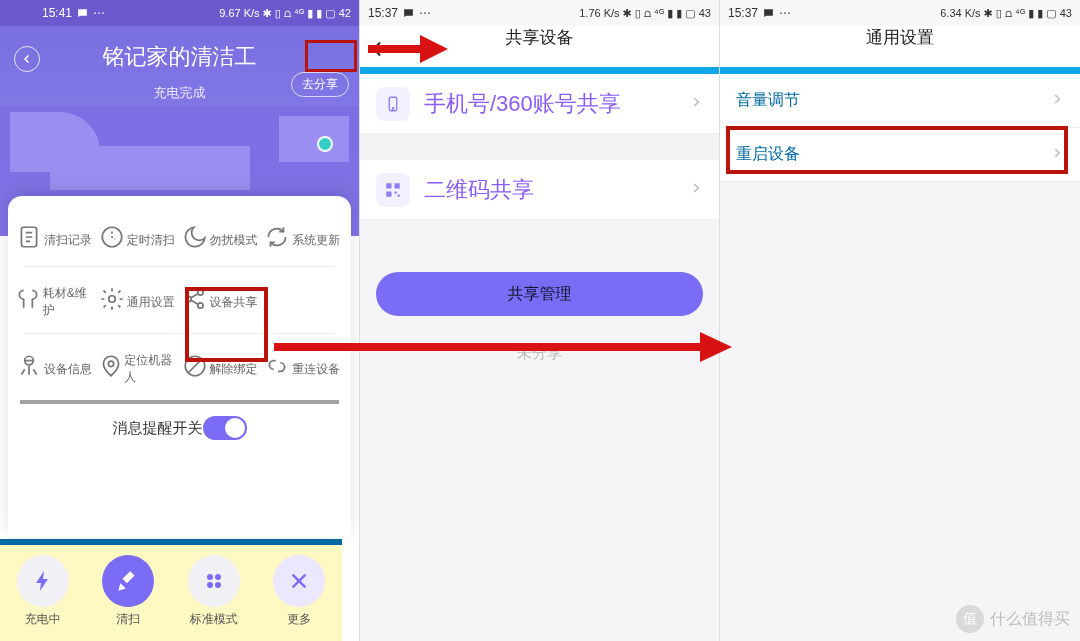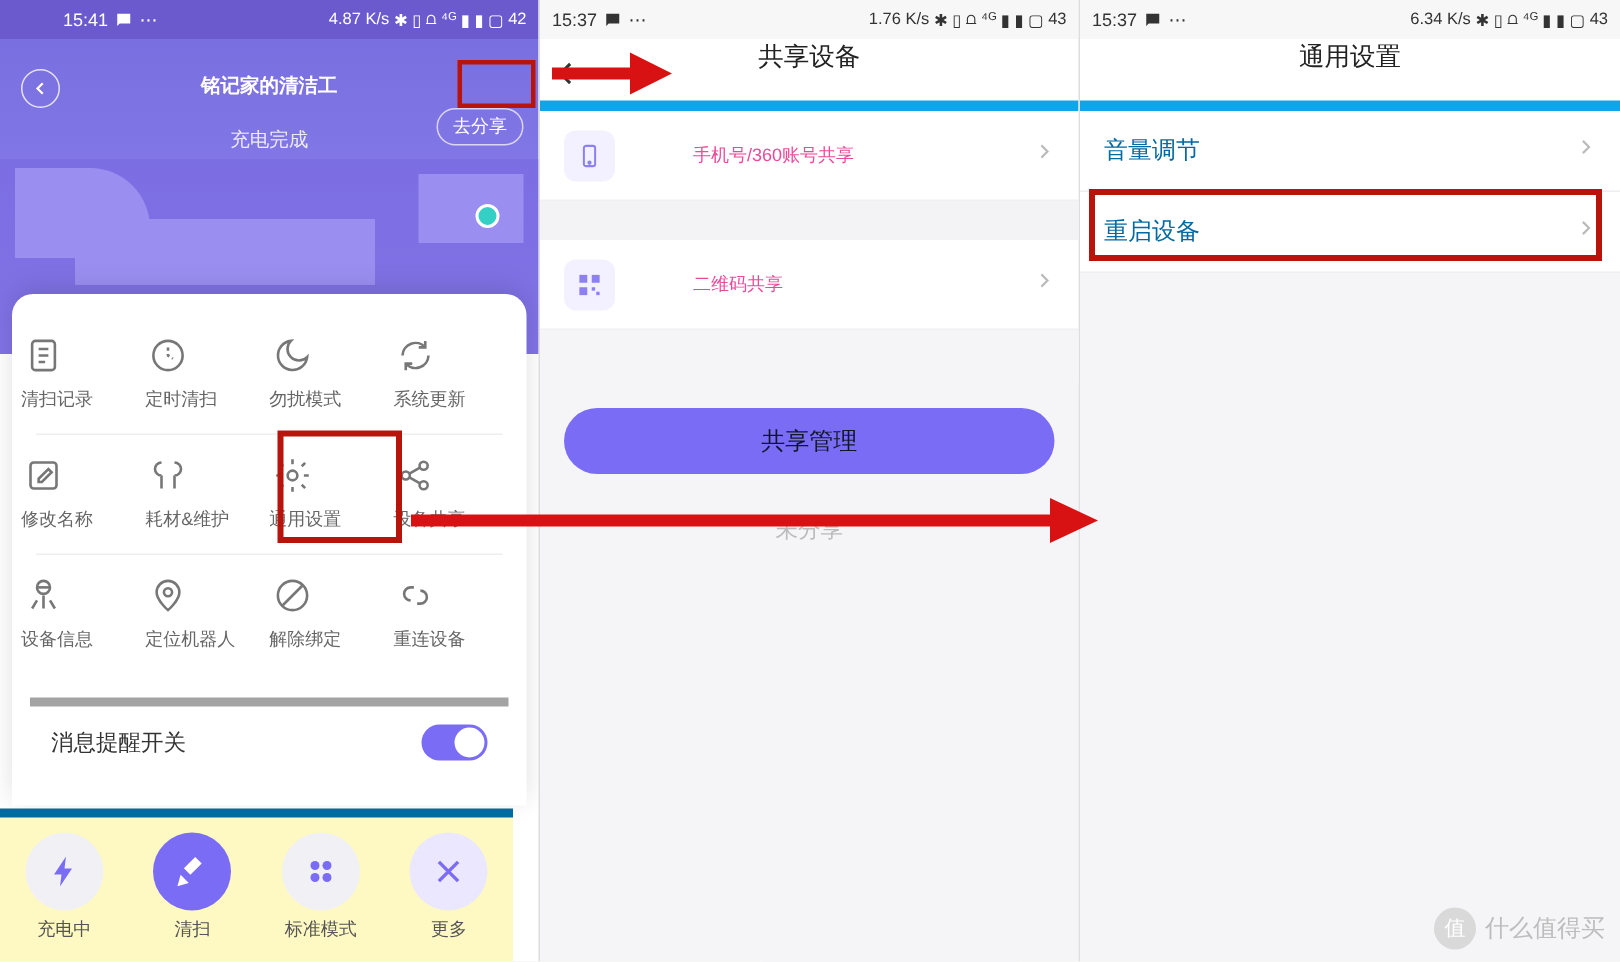--- a/index.html
+++ b/index.html
@@ -27,21 +27,21 @@
   .s1-top {
     height: 210px; background: linear-gradient(180deg, #7a6fe0 0%, #8d82ec 100%);
     position: relative; color: #fff; padding-top: 6px;
   }
   .s1-header { display: flex; align-items: center; justify-content: center; height: 50px; position: relative; }
   .s1-back {
     position: absolute; left: 14px; top: 14px;
     width: 26px; height: 26px; border: 1.5px solid rgba(255,255,255,0.8); border-radius: 50%;
     display: flex; align-items: center; justify-content: center;
   }
-  .s1-title { font-size: 13px; font-weight: 700; }
+  .s1-title { font-size: 22px; font-weight: 400; }
   .s1-sub { text-align: center; font-size: 13px; opacity: 0.85; margin-top: 2px; }
   .s1-share {
     position: absolute; right: 10px; top: 46px;
     border: 1px solid rgba(255,255,255,0.7); border-radius: 14px;
     padding: 3px 10px; font-size: 12px; color: #fff;
   }
   .s1-map {
     position: absolute; left:0; right:0; bottom:0; top:80px;
     background:
       linear-gradient(0deg, rgba(120,105,225,0.6), rgba(120,105,225,0.6));
@@ -49,27 +49,27 @@
   .map-block { position: absolute; background: #9a8ff0; }
 
   
   .sheet {
     position: absolute; left: 8px; right: 8px; top: 196px; bottom: 104px;
     background: #fff; border-radius: 14px 14px 0 0; z-index: 10;
     box-shadow: 0 -4px 18px rgba(0,0,0,0.12);
     padding: 14px 6px 8px;
   }
   .grid { display: grid; grid-template-columns: repeat(4,1fr); }
-  .g-item { display: flex; flex-direction: column; align-items: flex-start; padding: 12px 0 14px; }
+  .g-item { display: flex; flex-direction: row; align-items: center; padding: 12px 0 14px; }
   .g-item .ico { width: 30px; height: 30px; display:flex; align-items:center; justify-content:center; color:#555; }
   .g-item .lbl { margin-top: 6px; font-size: 12px; color: #666; }
   .g-sep { height: 1px; background: #eee; margin: 0 10px; }
   .toggle-row {
-    display: flex; align-items: center; justify-content: space-between;
-    padding: 12px 14px 10px; border-top: 6px solid #a3a3a3; margin: 16px 6px;
+    display: flex; align-items: center; justify-content: center;
+    padding: 12px 14px 10px; border-top: 4px solid #a3a3a3; margin: 0 6px;
   }
   .toggle-row .t-label { font-size: 15px; color: #333; }
   .switch { width: 44px; height: 24px; border-radius: 12px; background: #7b6cf6; position: relative; }
   .switch::after { content:""; position:absolute; right:2px; top:2px; width:20px; height:20px; border-radius:50%; background:#fff; }
 
   .s1-hidden-row {
     position:absolute; left:0; right:0; bottom:110px; display:flex; justify-content:space-around;
     color:#fff; font-size:12px; z-index:5; opacity:0.6;
   }
 
@@ -91,21 +91,21 @@
     border-bottom: 7px solid #0ea5e9; position: relative;
   }
   .hdr-back { position:absolute; left:10px; top:12px; color:#333; }
   .hdr-title { font-size: 17px; color:#222; font-weight:500; }
 
   .list-row {
     display:flex; align-items:center; height: 60px; padding: 0 16px;
     background:#fff; border-bottom: 1px solid #f0f0f0; position: relative;
   }
   .list-row .row-ico { width: 34px; height: 34px; border-radius: 8px; background:#f3f1ff; display:flex; align-items:center; justify-content:center; margin-right: 14px; }
-  .list-row .row-text { flex: 1; font-size: 12px; color:#ec4899;margin-left:38px; }
+  .list-row .row-text { flex: 1; font-size: 22px; color:#8b5cf6; }
   .chev { color:#bbb; }
   .gap { height: 26px; background:#f3f3f5; }
 
   .share-btn {
     margin: 18px 16px; height: 44px; border-radius: 22px;
     background: #7b6cf6; color:#0f172a; display:flex; align-items:center; justify-content:center;
     font-size: 16px;
   }
   .not-shared { text-align:center; color:#bbb; font-size:15px; padding:10px 0; }
   .s2-body, .s3-body { background:#f5f5f7; height: calc(100% - 74px); }
@@ -140,21 +140,21 @@
   <div class="phone">
     <div class="status-bar sb-dark">
       <div class="sb-left">
         <span>15:41</span>
         <svg viewBox="0 0 24 24" width="13" height="13" fill="#fff">
             <path d="M4 4h16v12H7l-3 3z"></path>
           </svg>
         <span>⋯</span>
       </div>
       <div class="sb-right">
-        <span class="kbps"><span>4.87</span> <span>K/s</span></span>
+        <span class="kbps"><span>9.67</span> <span>K/s</span></span>
         <span>✱</span>
         <span>▯</span>
         <span>⩍</span>
         <span>⁴ᴳ</span>
         <span>▮</span>
         <span>▮</span>
         <span>▢</span>
         <span>42</span>
       </div>
     </div>
@@ -218,29 +218,20 @@
               <svg width="26" height="26" viewBox="0 0 24 24" fill="none" stroke="#777" stroke-width="1.6">
                 <path d="M4 12a8 8 0 0 1 14-5M20 12a8 8 0 0 1-14 5"></path>
                 <path d="M18 3v4h-4M6 21v-4h4"></path>
               </svg>
             </div>
             <div class="lbl">系统更新</div>
           </div>
       </div>
       <div class="g-sep"></div>
       <div class="grid">
-        <div class="g-item">
-            <div class="ico">
-              <svg width="26" height="26" viewBox="0 0 24 24" fill="none" stroke="#777" stroke-width="1.6">
-                <rect x="4" y="4" width="16" height="16" rx="2"></rect>
-                <path d="M9 14l6-6 2 2-6 6H9v-2z"></path>
-              </svg>
-            </div>
-            <div class="lbl">修改名称</div>
-          </div>
         <div class="g-item">
             <div class="ico">
               <svg width="26" height="26" viewBox="0 0 24 24" fill="none" stroke="#777" stroke-width="1.6">
                 <path d="M8 4a4 4 0 0 0 0 8M16 4a4 4 0 0 1 0 8M8 12v8M16 12v8"></path>
               </svg>
             </div>
             <div class="lbl">耗材&amp;维护</div>
           </div>
         <div class="g-item">
             <div class="ico">

